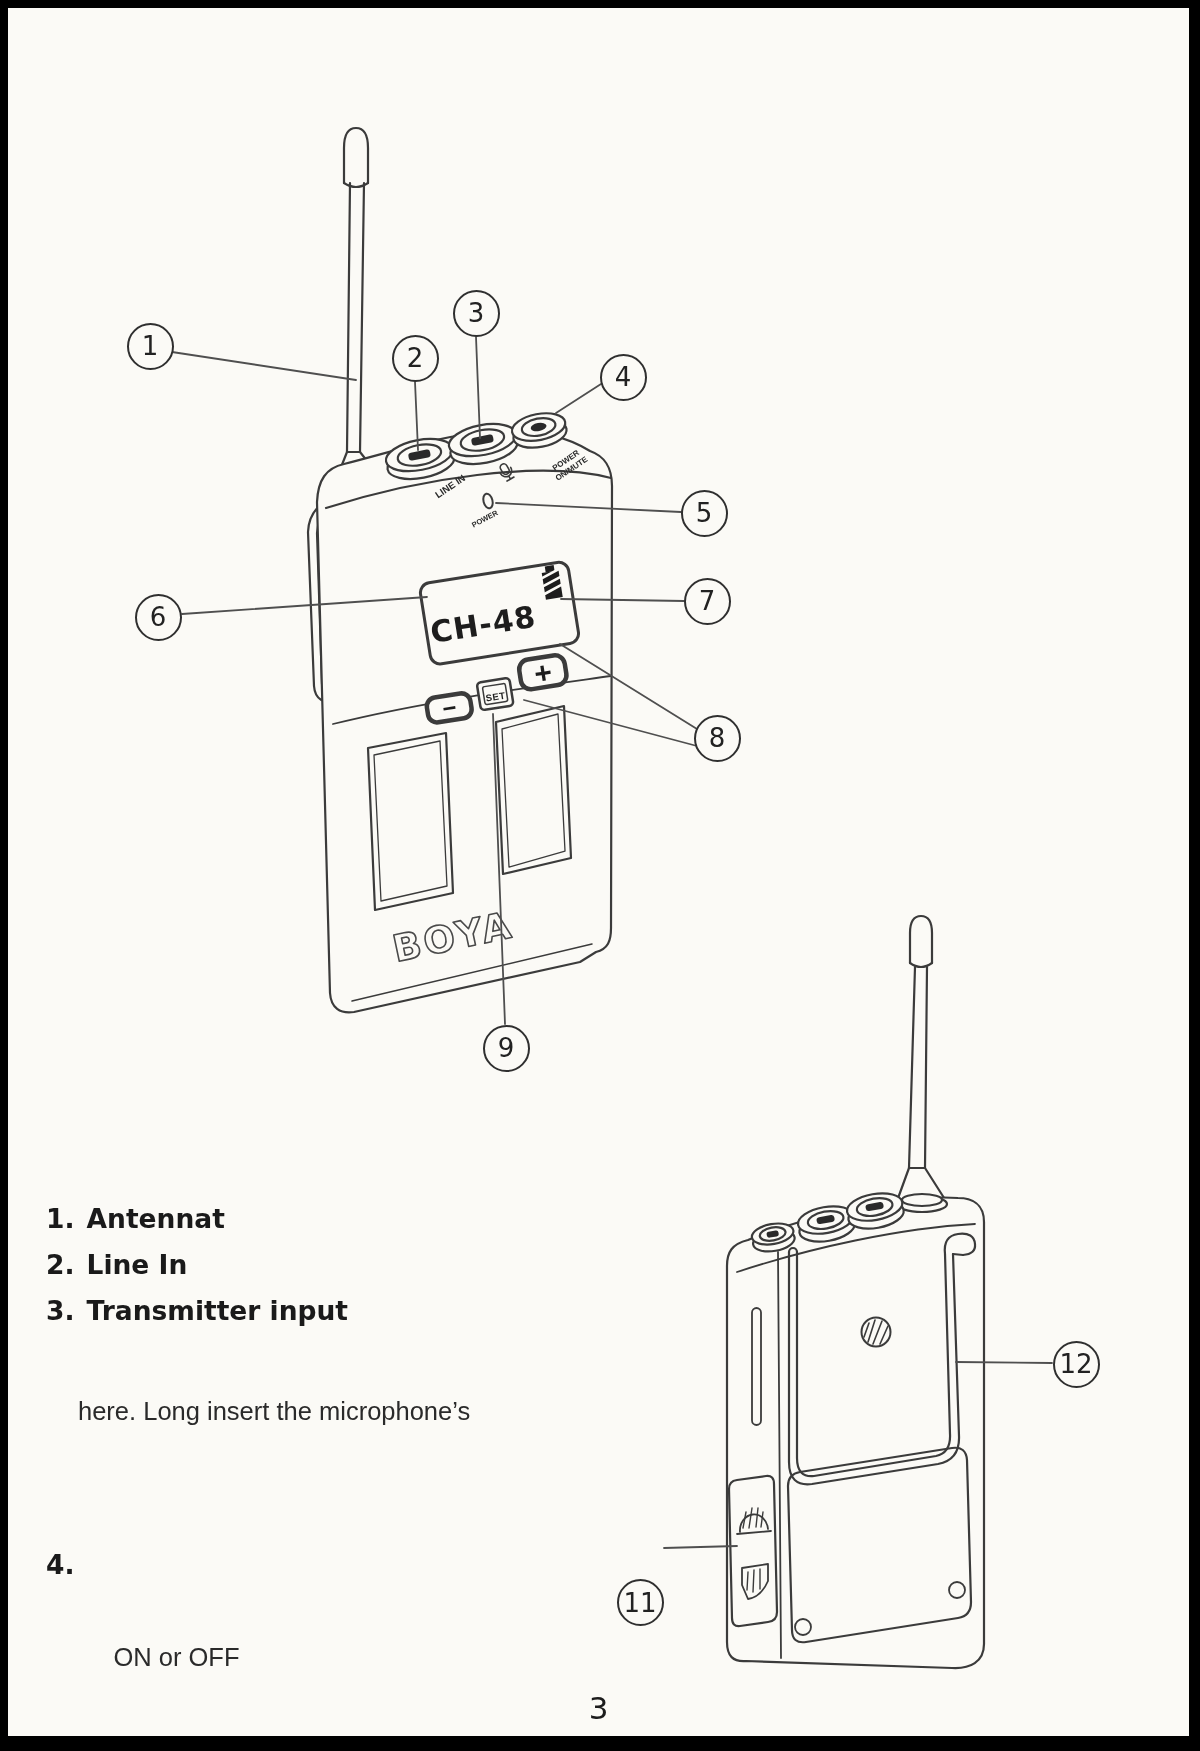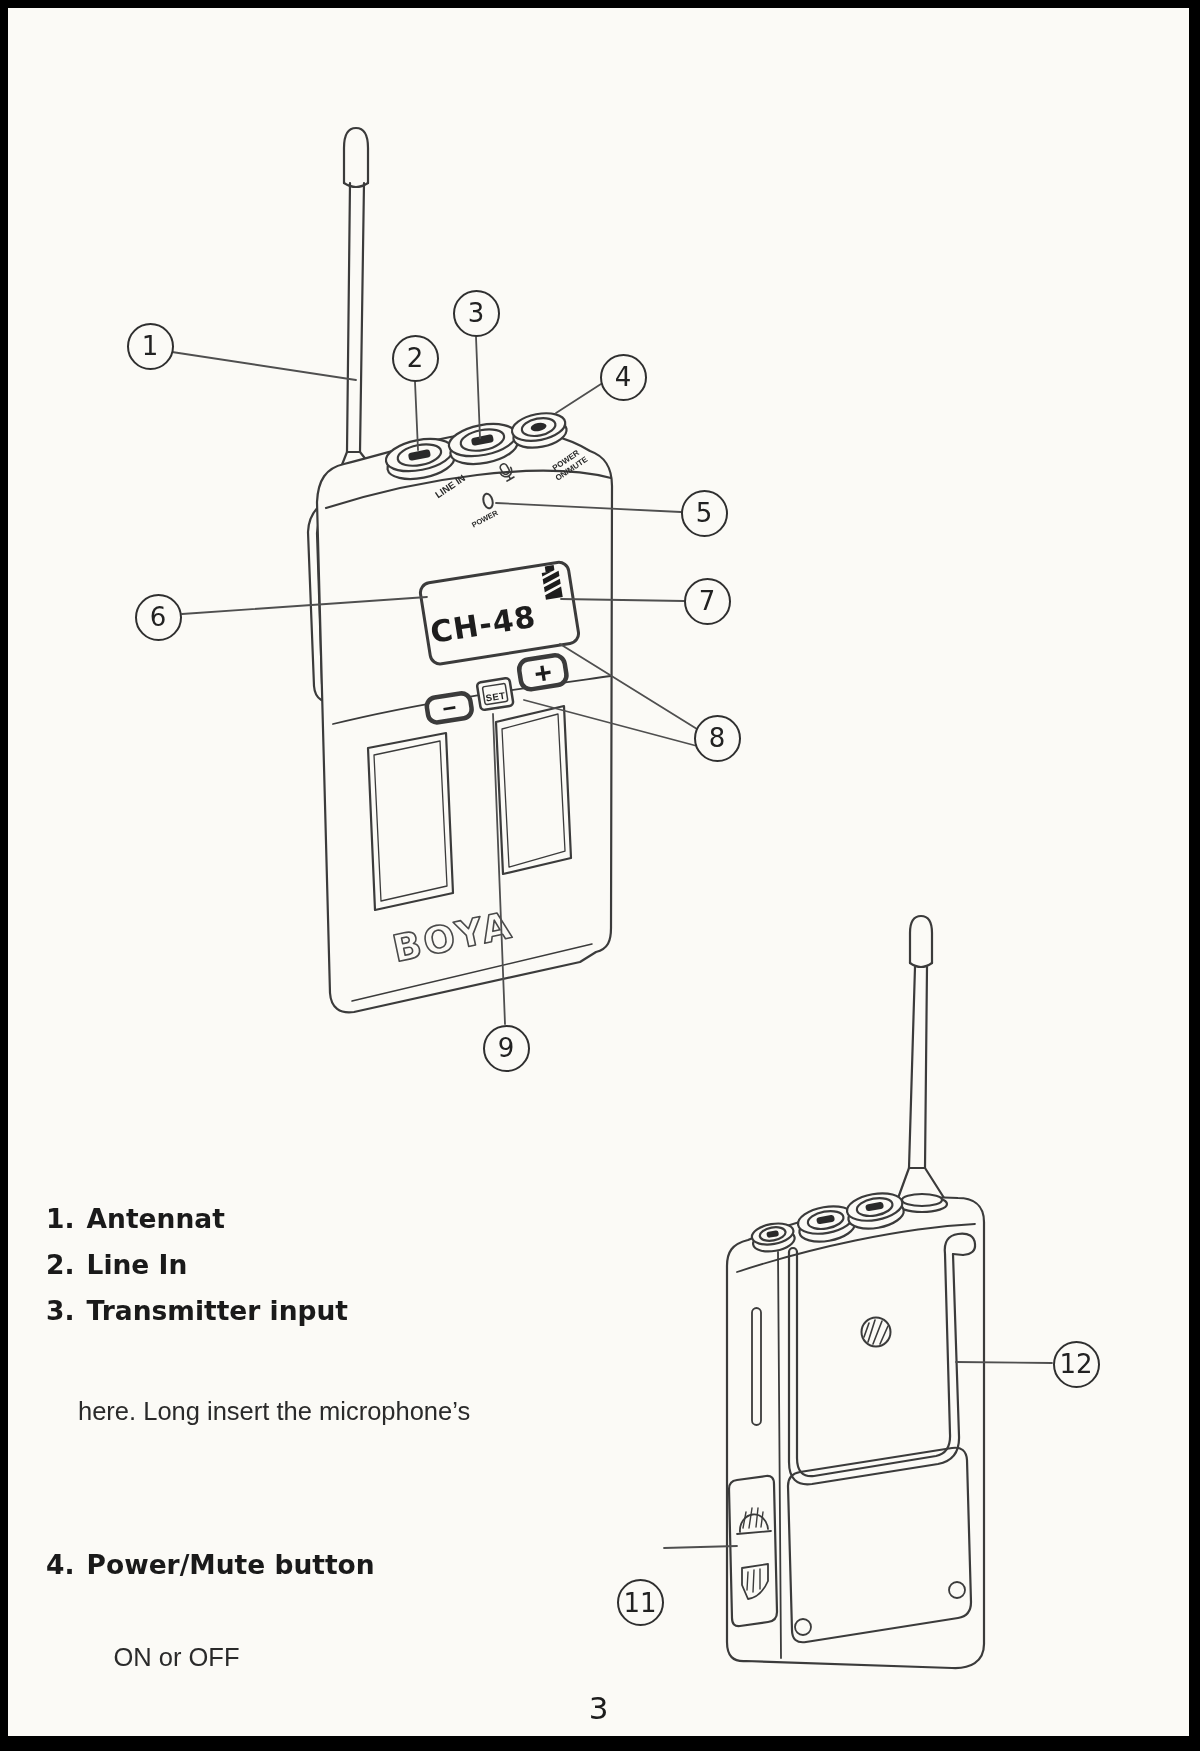--- a/index.html
+++ b/index.html
@@ -273,21 +273,20 @@
     <span>3.</span>
     <span>Transmitter input</span>
   </div>
   <div class="abs lg-body" style="top:1327px;left:70px">
     <div>here. Long insert the microphone’s</div>
     
     
   </div>
   <div class="abs lg lg-head" style="top:1541px">
     <span>4.</span>
-    <span>Power/Mute button</span>
   </div>
   <div class="abs lg-body" style="top:1574px;left:70px;line-height:30px">
     <div>     ON or OFF</div>
     
   </div>
 
   <div class="abs pagenum">3</div>
 
 </div>
 

